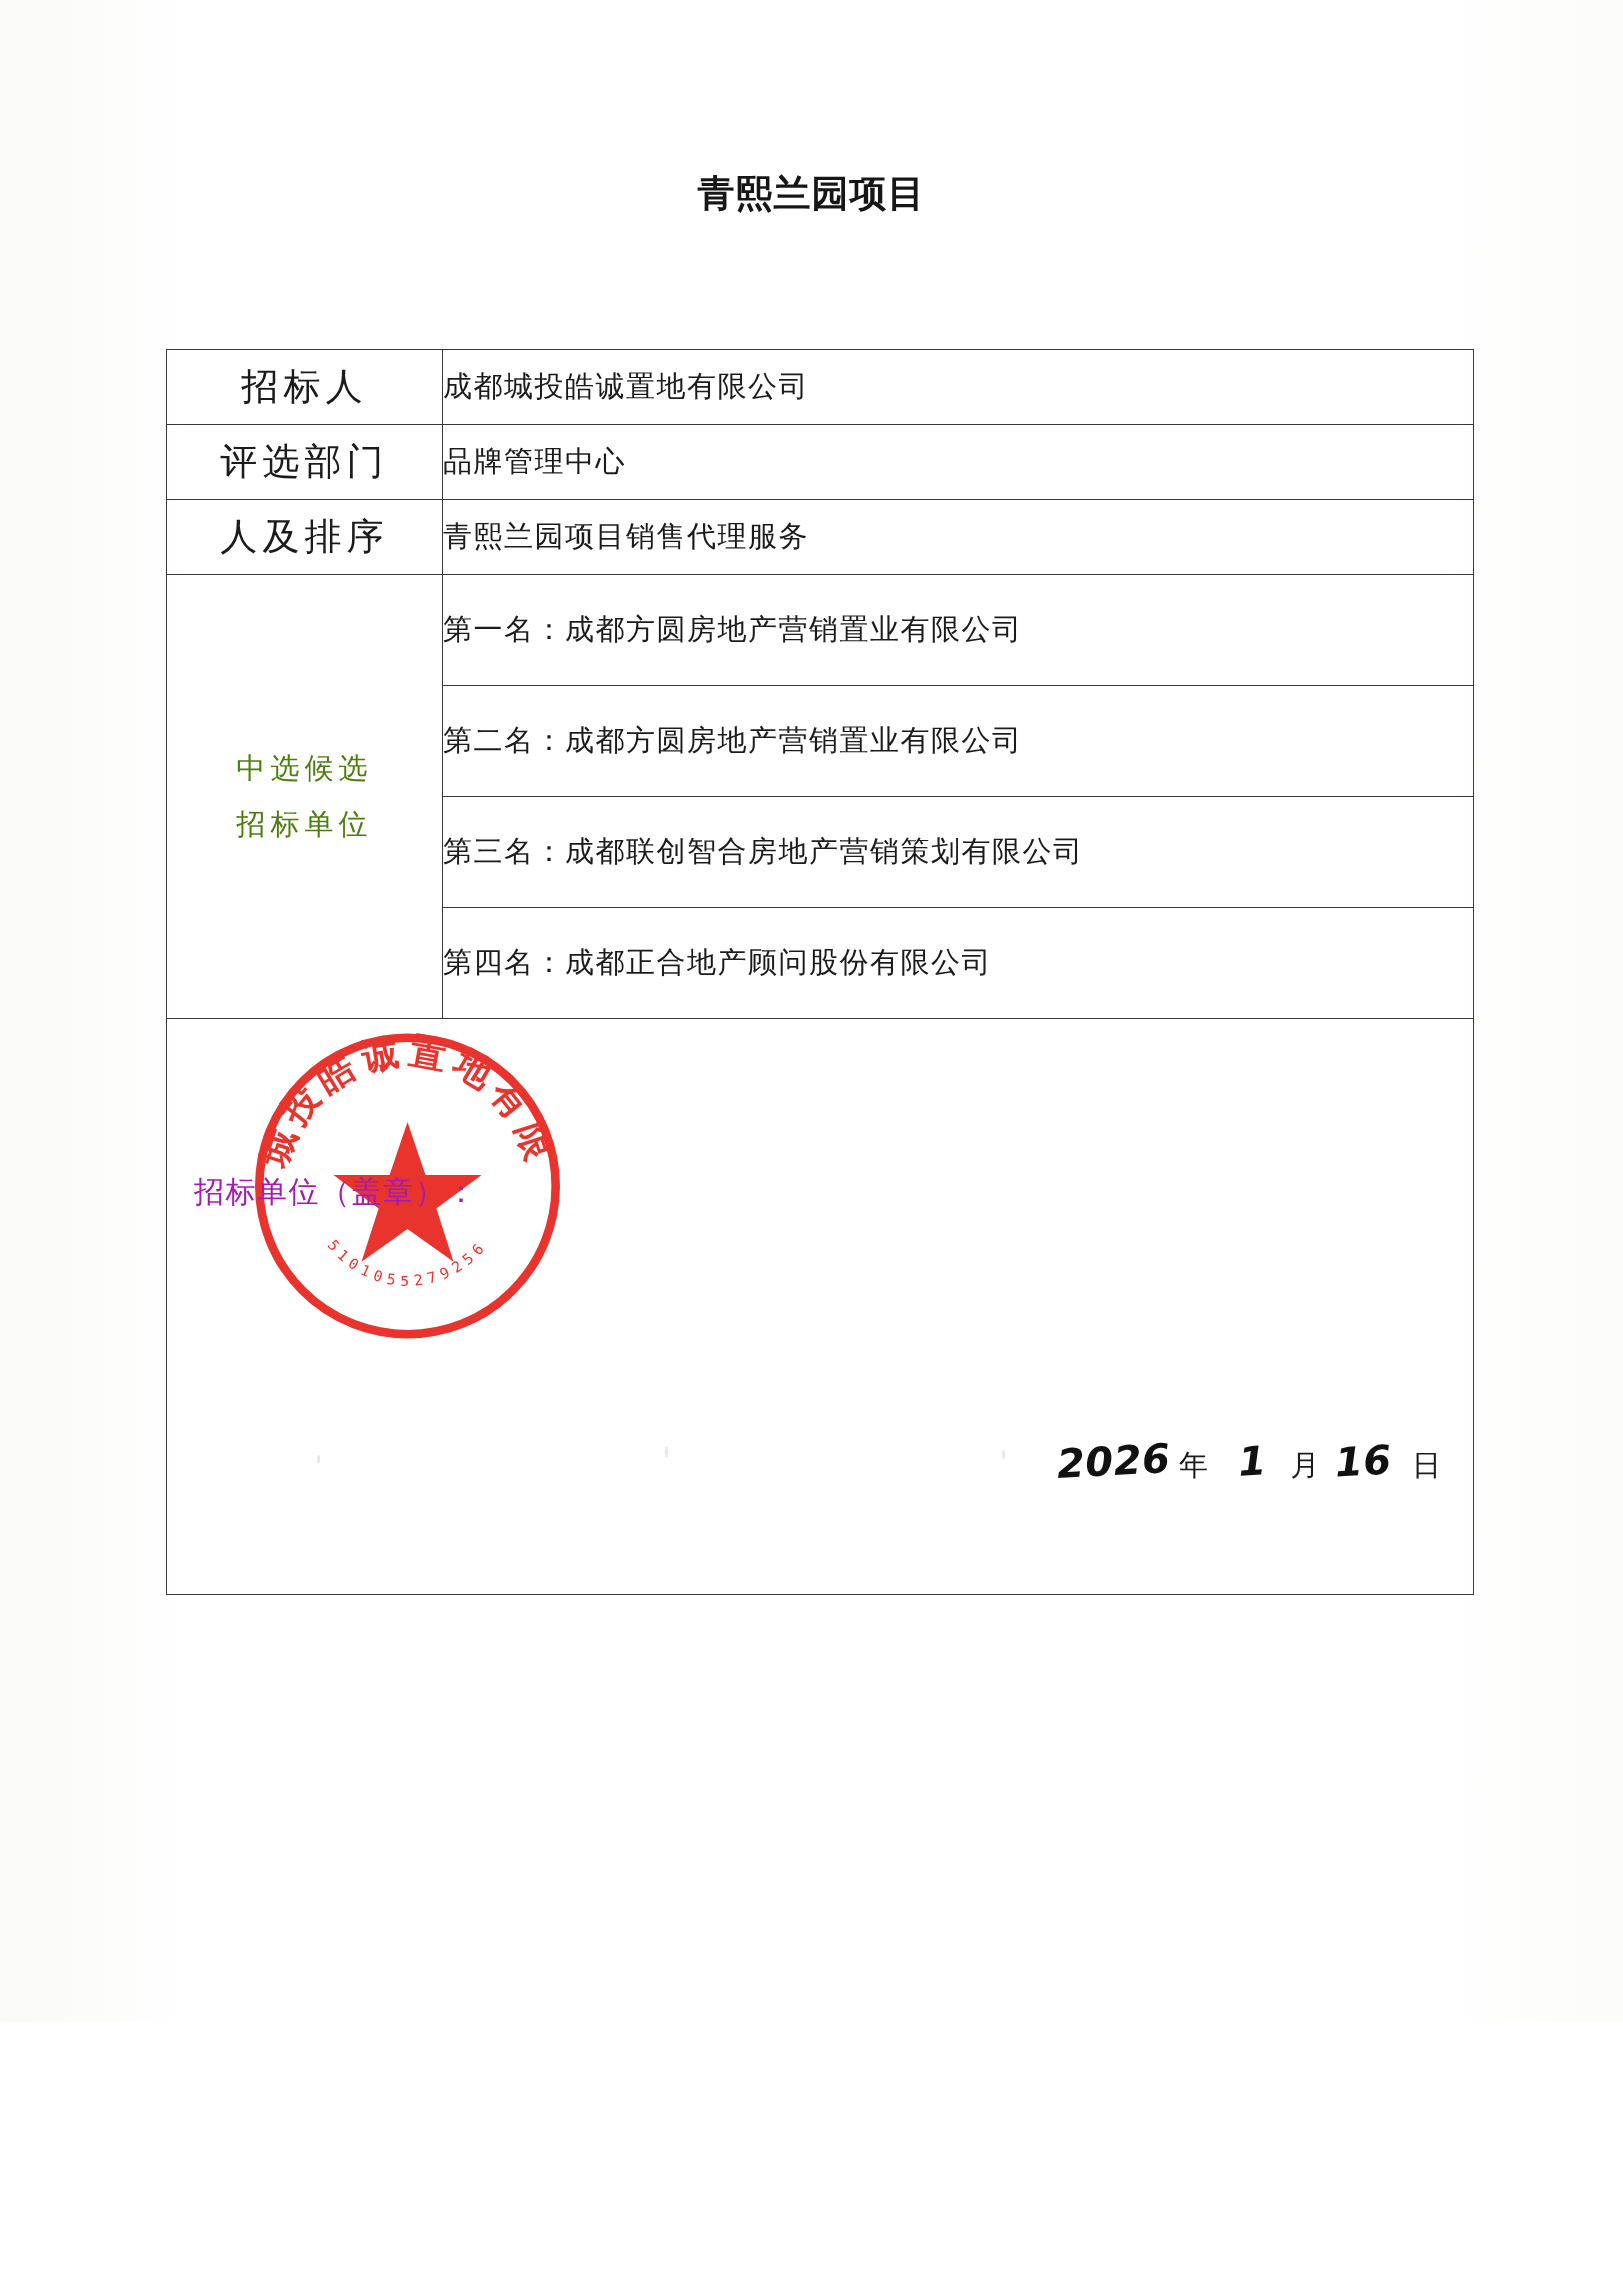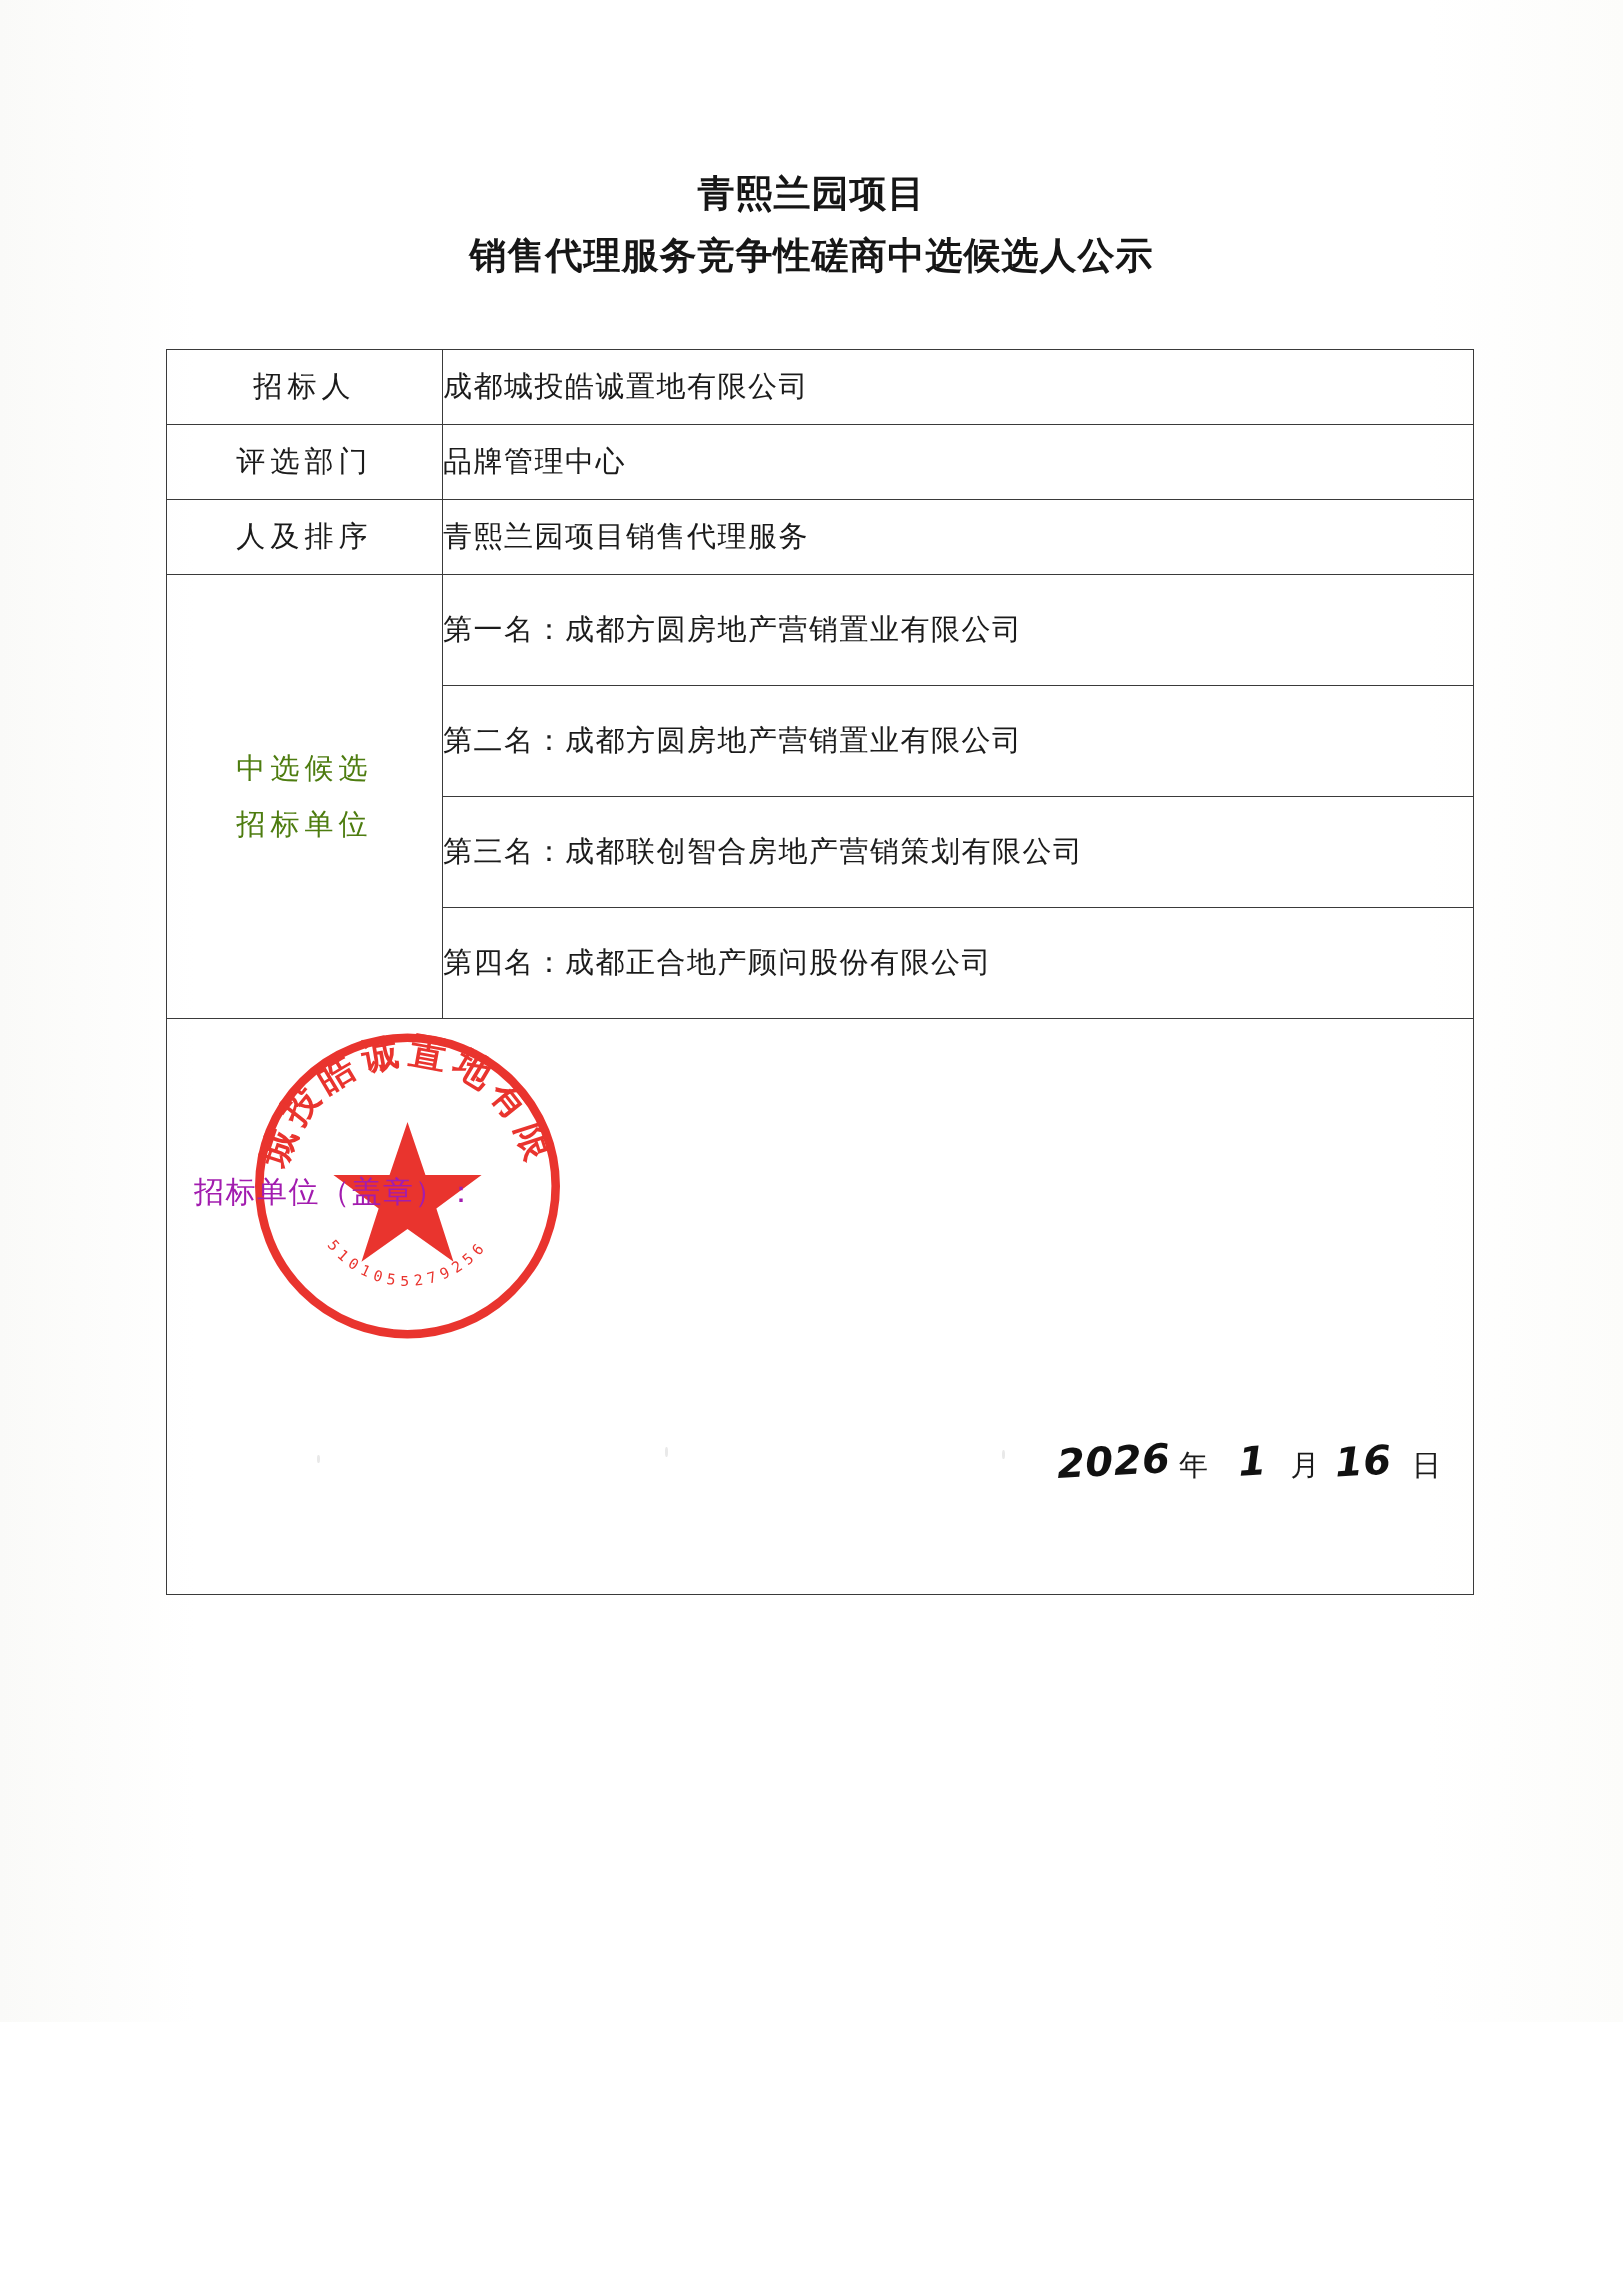--- a/index.html
+++ b/index.html
@@ -67,21 +67,21 @@
     border: 1.5px solid #3a3a3a;
     padding: 0;
     vertical-align: middle;
     background: transparent;
   }
   .col-label { width: 276px; }
   .col-value { width: 1031px; }
 
   .lbl {
     text-align: center;
-    font-size: 29px;
+    font-size: 37px;
     letter-spacing: 5.1px;
     line-height: 1.35;
     color: #1b1b1b;
     padding: 0 5.1px;
   }
   .lbl-2line {
     text-align: center;
     font-size: 29px;
     letter-spacing: 5.1px;
     line-height: 1.9;
@@ -180,21 +180,20 @@
 <div class="page">
   <div class="paper-tint"></div>
 
   <div class="speckle" style="left:317px;top:1455px;width:2.6px;height:8.2px;"></div>
   <div class="speckle" style="left:665px;top:1447px;width:2.6px;height:10.2px;"></div>
   <div class="speckle" style="left:1002px;top:1450px;width:2.6px;height:9.2px;"></div>
   <div class="speckle" style="left:1350px;top:1448px;width:2.6px;height:8.2px;"></div>
 
   <div class="title-block">
     <div class="title-line title-line-1">青熙兰园项目</div>
-    <div class="title-line title-line-2">销售代理服务竞争性磋商中选候选人公示</div>
   </div>
 
   <table class="doc-table">
     <colgroup>
       <col class="col-label">
       <col class="col-value">
     </colgroup>
     <tbody>
 
       <tr class="row-basic">

